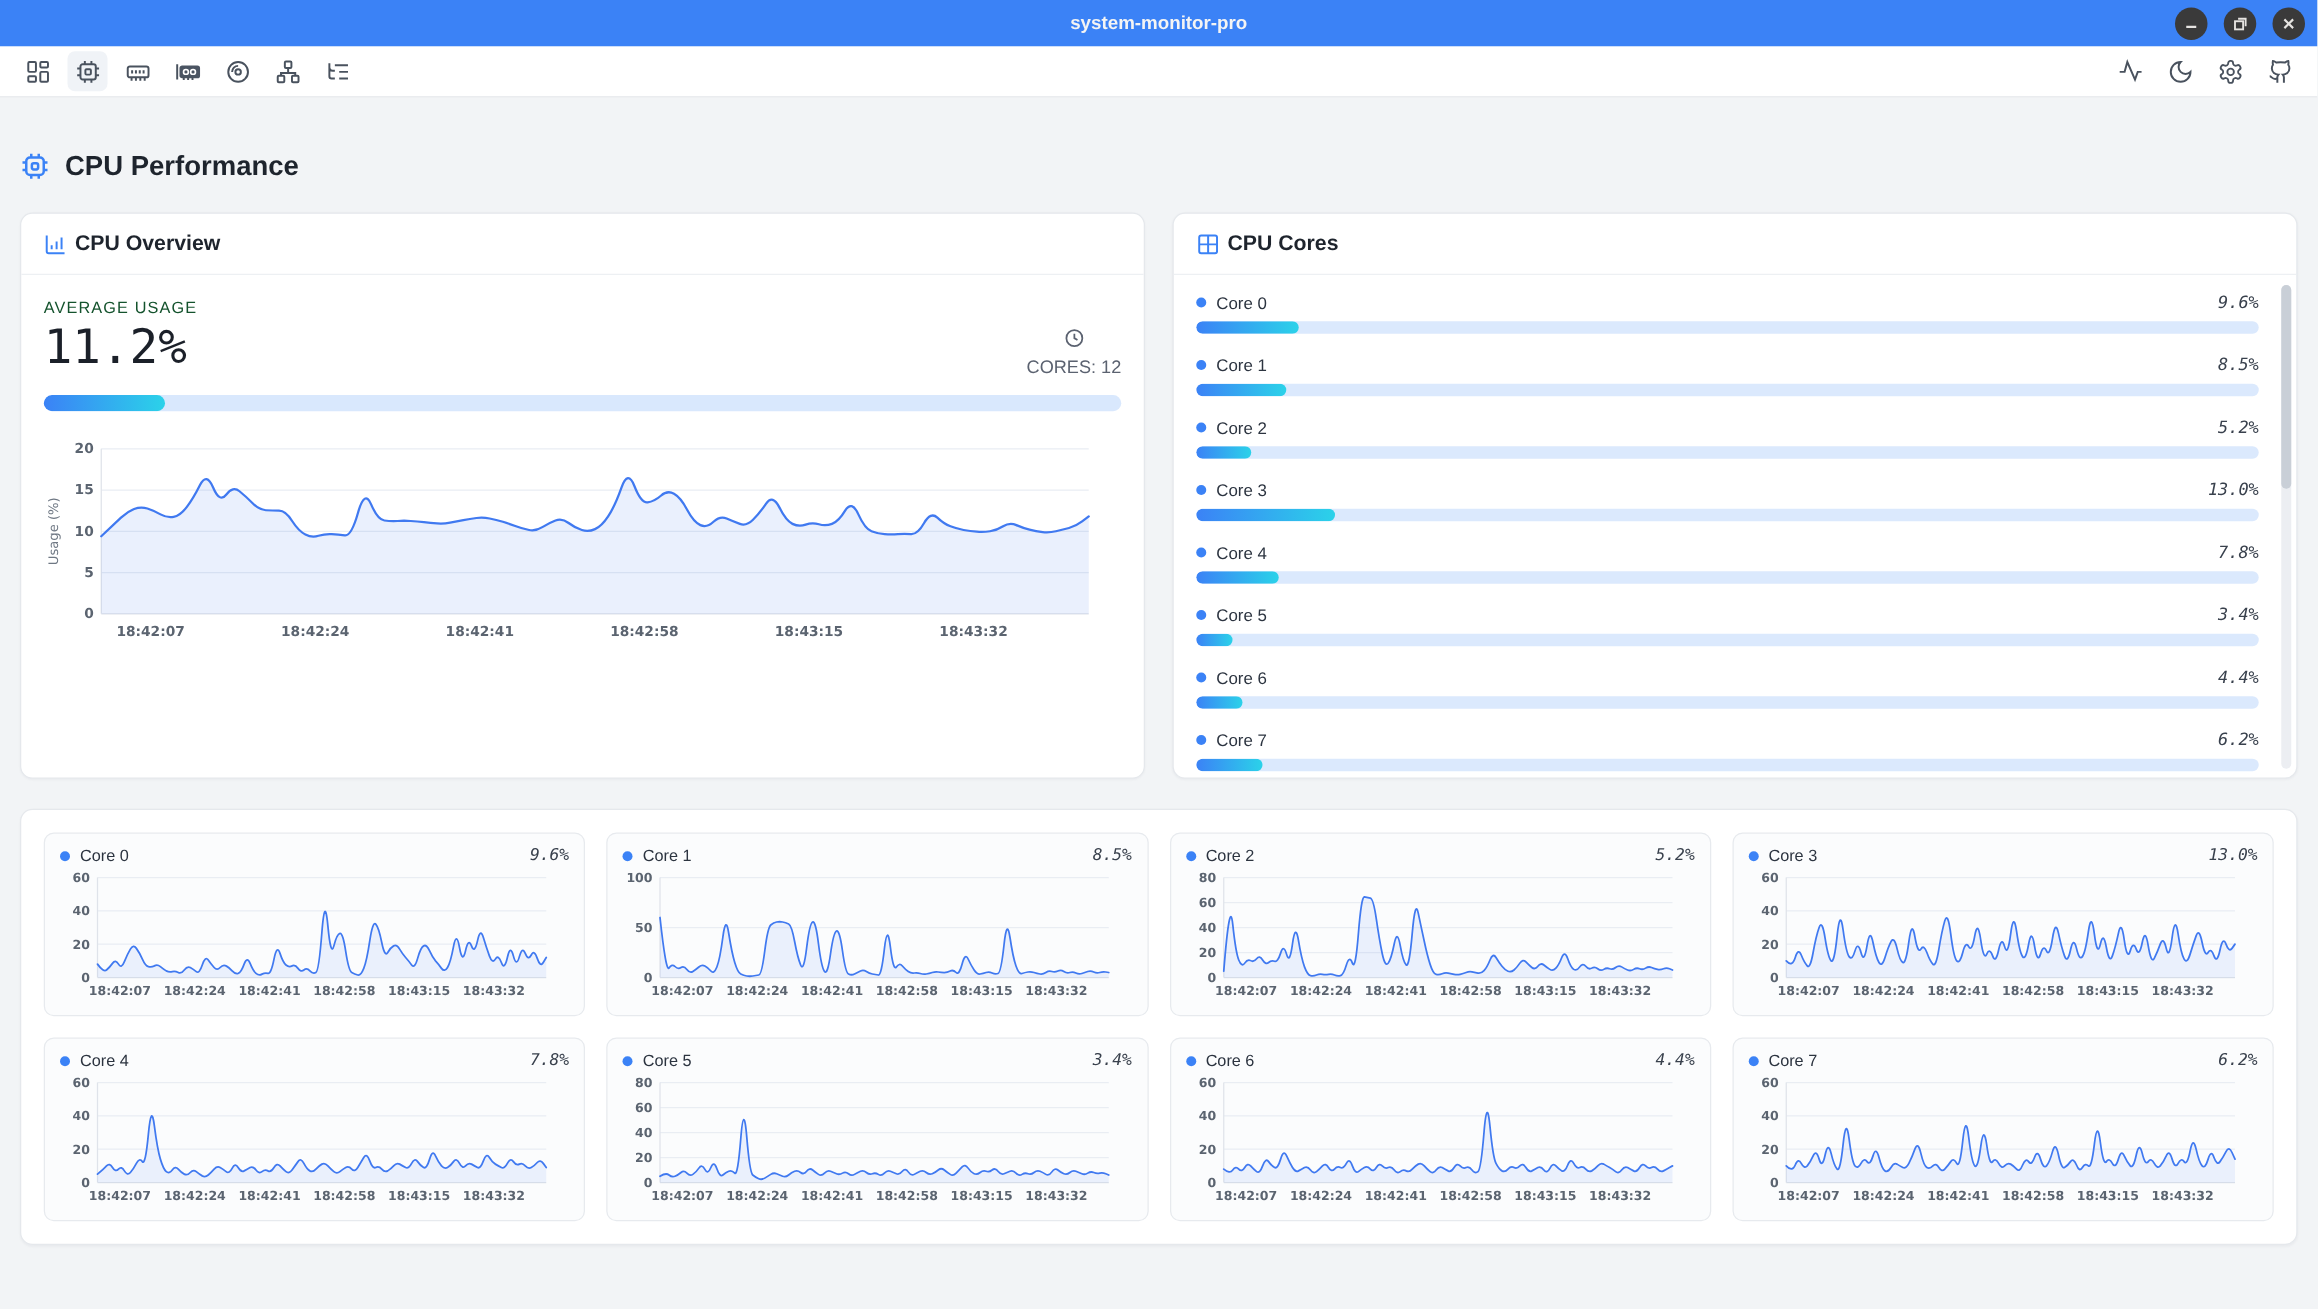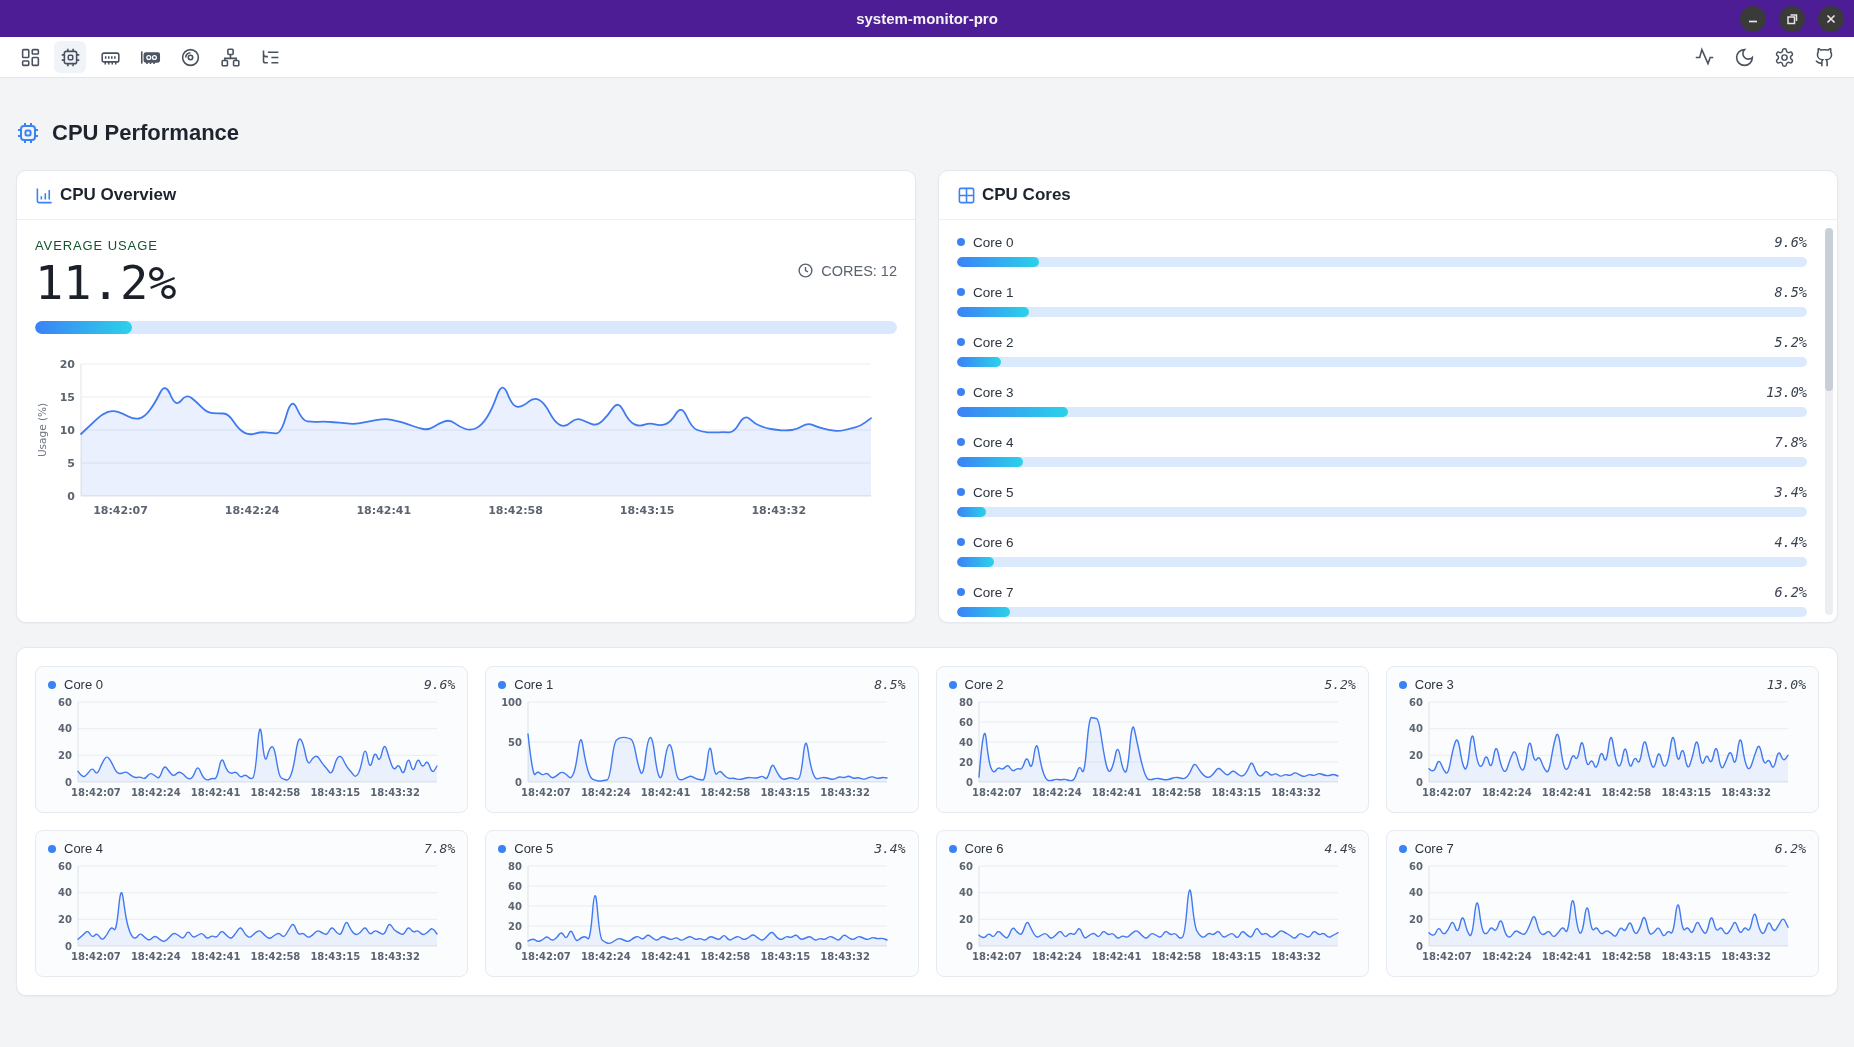--- a/index.html
+++ b/index.html
@@ -1,21 +1,21 @@
 <!DOCTYPE html>
 <html><head>
 <meta charset="utf-8">
 <style>
   * { margin:0; padding:0; box-sizing:border-box; }
   html,body { width:1854px; height:1047px; overflow:hidden; }
   body { font-family:"Liberation Sans","DejaVu Sans",sans-serif; background:#f2f4f6; color:#1e242d; }
   .mono { font-family:"DejaVu Sans Mono",monospace;font-style:italic; }
 
   
-  .titlebar { height:37px; background:#4c1d95; display:flex; align-items:center; justify-content:center; position:relative; }
+  .titlebar { height:37px; background:#3b82f6; display:flex; align-items:center; justify-content:center; position:relative; }
   .titlebar-title { color:#f4f4f4; font-size:15px; font-weight:700; }
   .window-controls { position:absolute; right:10px; top:0; height:100%; display:flex; align-items:center; gap:13px; }
   .wc-btn { width:26px; height:26px; border-radius:50%; background:#3a3a3a; border:none; display:flex; align-items:center; justify-content:center; cursor:pointer; }
   .wc-btn svg { stroke:#e6e4e1; }
 
   
   .toolbar { height:41px; background:#ffffff; border-bottom:1px solid #e3e6ea; display:flex; align-items:center; justify-content:space-between; padding:0 14px; }
   .tool-group { display:flex; align-items:center; gap:8px; }
   .tool-btn { width:32px; height:32px; border:none; background:transparent; border-radius:6px; display:flex; align-items:center; justify-content:center; cursor:pointer; color:#49525e; }
   .tool-btn svg { stroke:#49525e; }
@@ -32,22 +32,22 @@
   .card-header svg { stroke:#3b82f6; }
   .card-title { font-size:17px; font-weight:700; color:#1e242d; }
 
   .top-row { display:flex; gap:22px; height:453px; }
   .top-row .card { flex:1 1 0; overflow:hidden; }
 
   
   .overview-body { padding:18px; }
   .stats-row { display:flex; justify-content:space-between; align-items:flex-start; }
   .avg-label { font-size:13px; letter-spacing:.9px; color:#14532d; font-weight:500; }
-  .avg-value { font-family:"DejaVu Sans Mono",monospace; font-size:47px; color:#1b2029; margin-top:5px; line-height:1.05; }
-  .cores-chip { display:flex; align-items:center; gap:7px; color:#5b6270; font-size:14.5px; margin-top:24px; }
+  .avg-value { font-family:"DejaVu Sans Mono",monospace; font-size:38px; color:#1b2029; margin-top:5px; line-height:1.05; }
+  .cores-chip { display:flex; align-items:center; gap:7px; color:#5b6270; font-size:14.5px; margin-top:24px;flex-direction:column; }
   .cores-chip svg { stroke:#5b6270; }
   .progress-track { margin-top:14px; height:13px; background:#d9e8fd; border-radius:7px; overflow:hidden; }
   .progress-fill { height:100%; border-radius:7px; background:linear-gradient(90deg,#3b82f6,#2bd2e9); }
   .main-chart { margin-top:24px; height:160px; width:100%; }
 
   
   .cores-body { position:relative; height:403px; padding:8px 30px 0 18px; overflow:hidden; }
   .core-row { height:50px; }
   .core-row-top { display:flex; align-items:center; gap:8px; padding-top:6px; }
   .dot { width:8px; height:8px; border-radius:50%; background:#3b82f6; flex:none; }

